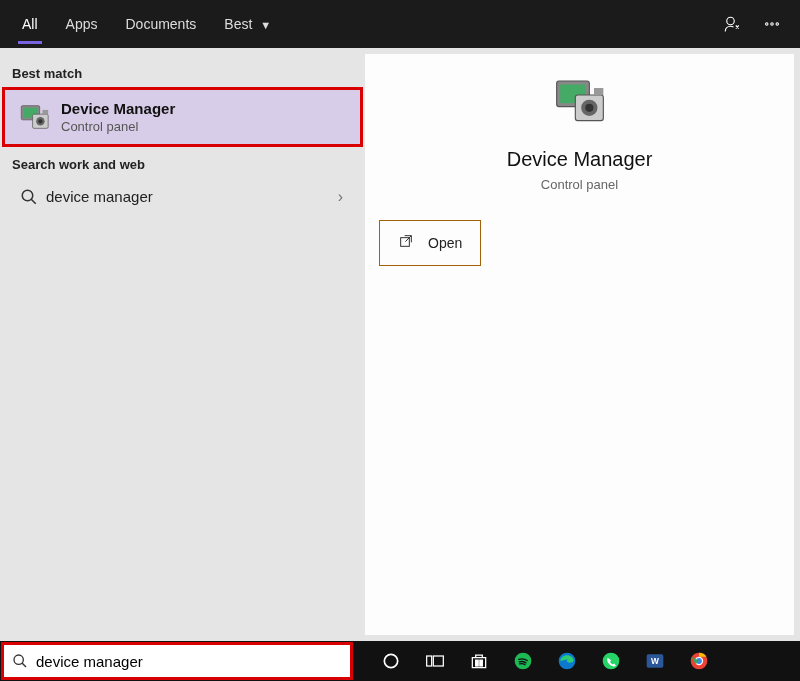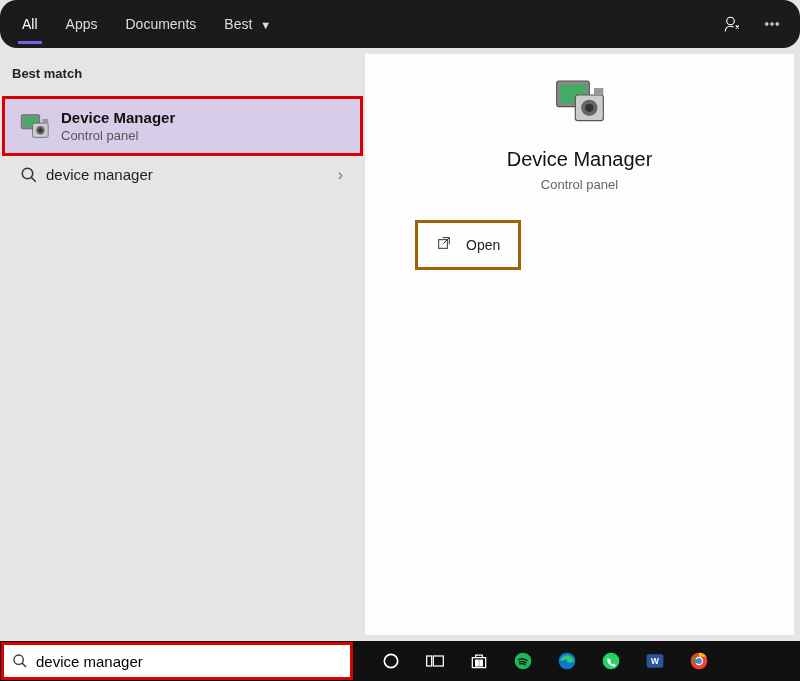--- a/index.html
+++ b/index.html
@@ -1,32 +1,32 @@
 <!DOCTYPE html>
 <html><head>
 <meta charset="utf-8">
 <style>
   * { box-sizing: border-box; margin: 0; padding: 0; font-family: "Segoe UI", Arial, sans-serif; }
   body { width: 800px; height: 681px; overflow: hidden; background: #e5e5e5; position: relative; }
 
   
-  .tabbar { height: 48px; background: #1b1b1b; display: flex; align-items: center; padding: 0 8px; color: #fff; border-radius: 17px; }
+  .tabbar { height: 48px; background: #1b1b1b; display: flex; align-items: center; padding: 0 8px; color: #fff; }
   .tab { padding: 0 14px; height: 48px; line-height: 48px; font-size: 14px; color: #ddd; cursor: pointer; position: relative; }
   .tab.active { color: #fff; }
   .tab.active::after { content: ""; position: absolute; left: 10px; right: 10px; bottom: 4px; height: 3px; background: #7a63e0; }
   .tab .chev { margin-left: 4px; font-size: 11px; }
   .tabbar-spacer { flex: 1; }
   .tabbar-icon { width: 40px; height: 48px; display: flex; align-items: center; justify-content: center; color: #fff; cursor: pointer; }
   .tabbar-icon svg { width: 18px; height: 18px; stroke: #fff; fill: none; stroke-width: 1.5; }
 
   .body { display: flex; height: 593px; }
 
   
   .left { width: 365px; background: #e5e5e5; padding-top: 8px; }
-  .section-label { font-size: 13px; font-weight: 600; color: #222; padding: 10px 12px 15px; }
+  .section-label { font-size: 13px; font-weight: 600; color: #222; padding: 10px 12px 6px; }
 
   .best { display: flex; align-items: center; padding: 10px 12px; background: #d8cde8; border: 3px solid #d80000; margin: 0 2px; cursor: pointer; }
   .best .icon { width: 34px; height: 34px; display: flex; align-items: center; justify-content: center; margin-right: 10px; }
   .best .title { font-size: 15px; font-weight: 600; color: #111; }
   .best .sub { font-size: 13px; color: #555; margin-top: 2px; }
 
   .webrow { display: flex; align-items: center; padding: 10px 12px; cursor: pointer; }
   .webrow .sicon { width: 34px; display: flex; justify-content: center; }
   .webrow .sicon svg { width: 18px; height: 18px; stroke: #333; fill: none; stroke-width: 2; }
   .webrow .txt { flex: 1; }
@@ -35,21 +35,21 @@
   .webrow .arrow { font-size: 16px; color: #777; padding: 0 10px; }
 
   
   .right { flex: 1; background: #e5e5e5; padding: 6px 6px 6px 0; }
   .card { background: #fdfdfd; height: 100%; padding-top: 24px; }
   .card-hero { text-align: center; }
   .card-hero .icon { display: inline-block; margin-bottom: 12px; }
   .card-hero .title { font-size: 20px; font-weight: 400; color: #111; margin-top: 6px; }
   .card-hero .sub { font-size: 13px; color: #666; margin-top: 6px; }
   .card-actions { margin-top: 28px; padding: 0 14px; }
-  .open-row { display: inline-flex; align-items: center; padding: 12px 18px; border: 3px solid #a16207; cursor: pointer; margin-left: 36px; }
+  .open-row { display: inline-flex; align-items: center; padding: 12px 18px; border: 1px solid #a16207; cursor: pointer; }
   .open-row .oi svg { width: 16px; height: 16px; stroke: #333; fill: none; stroke-width: 1.5; }
   .open-row .ol { font-size: 14px; color: #222; margin-left: 14px; }
 
   
   .taskbar { position: absolute; left: 0; right: 0; bottom: 0; height: 40px; background: #111; display: flex; align-items: center; }
   .searchbox { display: flex; align-items: center; background: #fff; border: 3px solid #d80000; width: 352px; height: 38px; margin-left: 1px; padding: 0 8px; }
   .searchbox svg { width: 16px; height: 16px; stroke: #333; fill: none; stroke-width: 2; margin-right: 8px; }
   .searchbox input { border: none; outline: none; font-size: 15px; flex: 1; background: transparent; }
   .task-icons { flex: 1; display: flex; align-items: center; justify-content: flex-start; padding-left: 24px; gap: 16px; }
   .task-icons .ti { width: 28px; height: 28px; display: flex; align-items: center; justify-content: center; cursor: pointer; border-radius: 4px; }
@@ -101,20 +101,21 @@
           <circle cx="33" cy="26" r="3" fill="#333"></circle>
           <rect x="36" y="10" width="8" height="6" fill="#999"></rect>
         </svg>
       </div>
       <div>
         <div class="title">Device Manager</div>
         <div class="sub">Control panel</div>
       </div>
     </div>
 
+    <div class="section-label">Search work and web</div>
 
     <div class="webrow">
       <div class="sicon">
         <svg viewBox="0 0 24 24">
             <circle cx="10" cy="10" r="7"></circle>
             <line x1="15" y1="15" x2="21" y2="21"></line>
           </svg>
       </div>
       <div class="txt">
         <span class="q">device manager</span>

